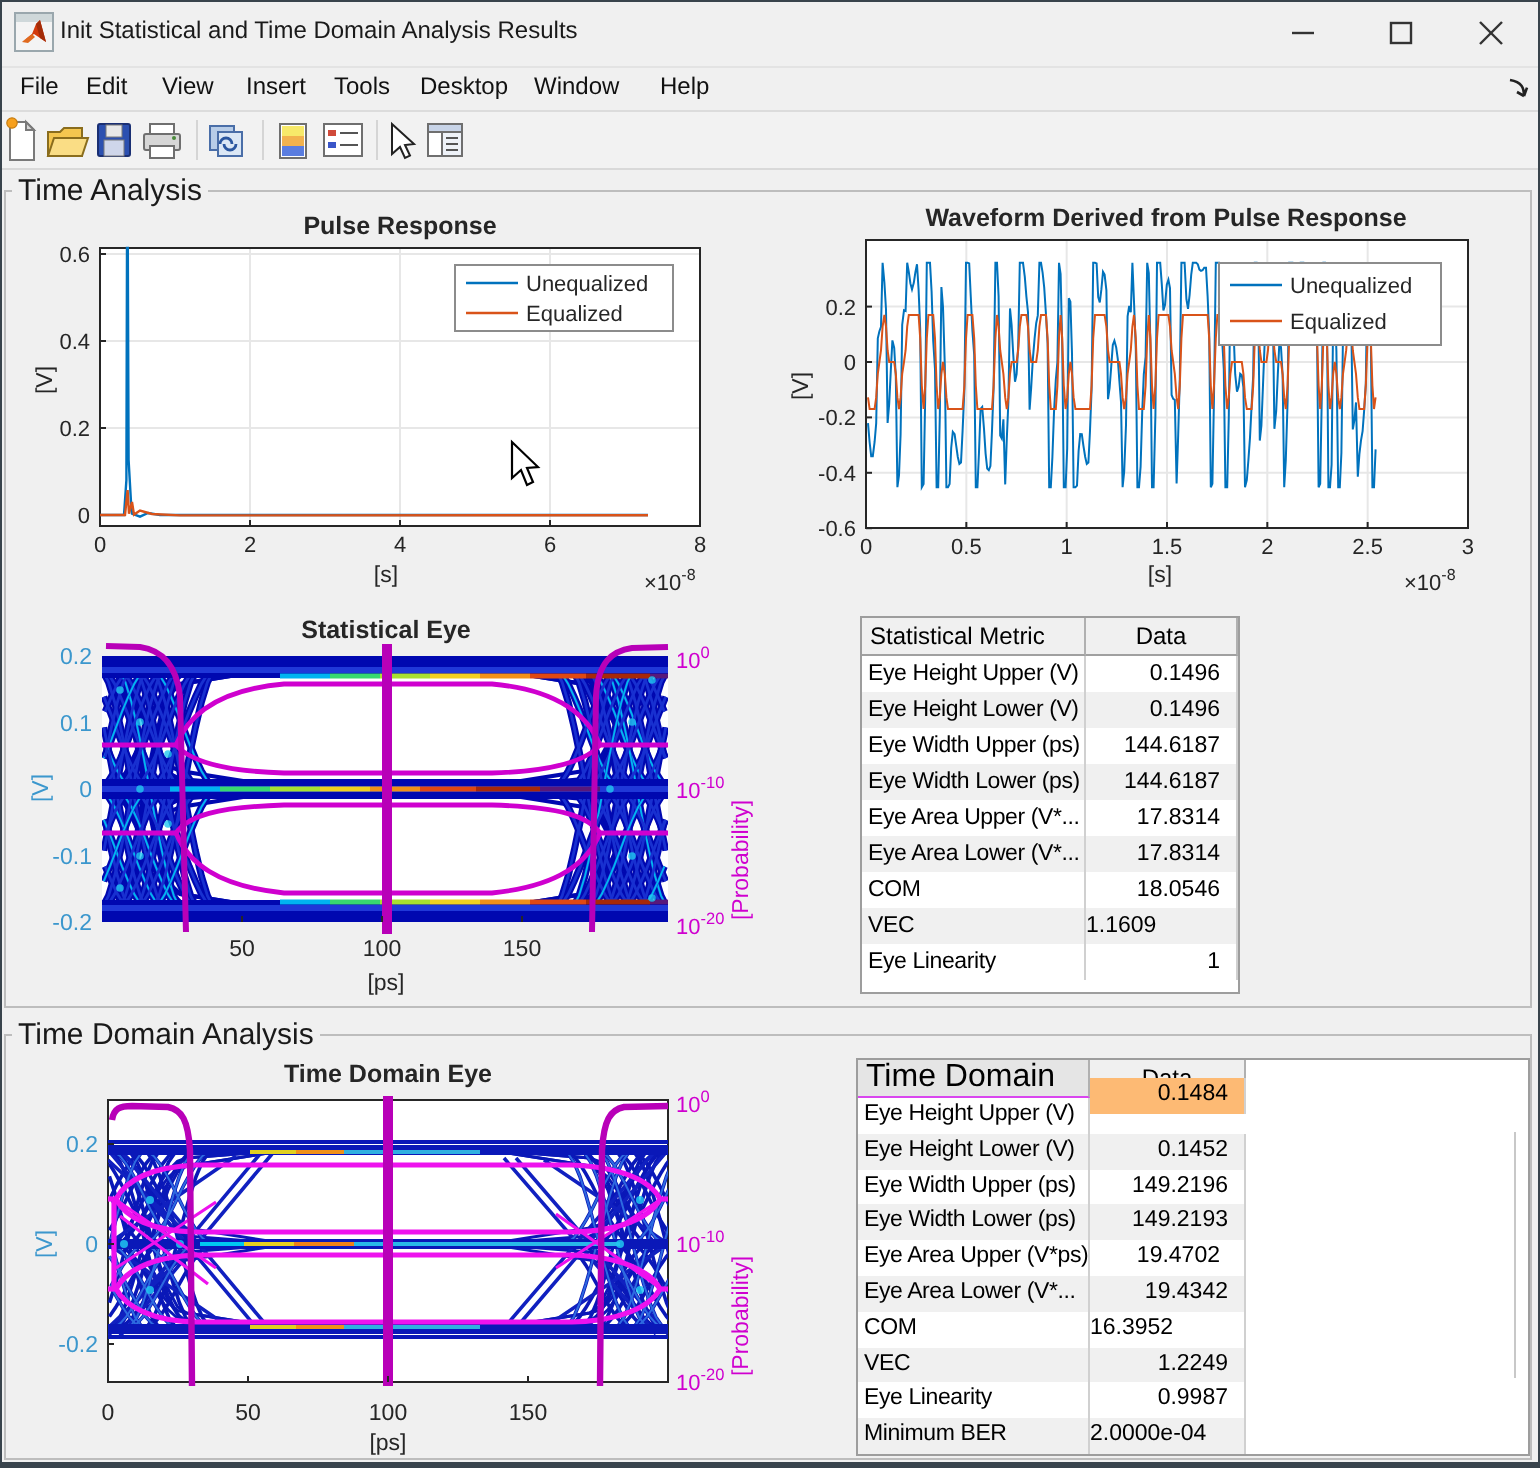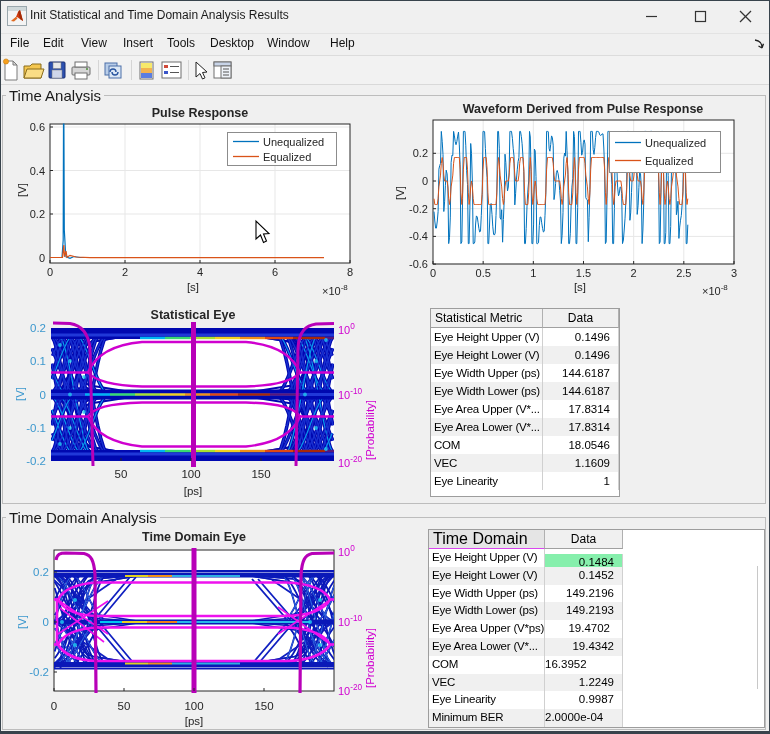--- a/index.html
+++ b/index.html
@@ -658,29 +658,29 @@
 <div class="row" style="left:112px;top:55px;width:76px;height:18px;background:#ffffff;border-right:1px solid #d0d0d0;padding-right:8px;text-align:right;line-height:18px">144.6187</div>
 <div class="row" style="top:73px;width:112px;height:18px;background:#f0f0f0;border-right:1px solid #d0d0d0;padding-left:3px;letter-spacing:-0.2px;line-height:18px">Eye Width Lower (ps)</div>
 <div class="row" style="left:112px;top:73px;width:76px;height:18px;background:#f0f0f0;border-right:1px solid #d0d0d0;padding-right:8px;text-align:right;line-height:18px">144.6187</div>
 <div class="row" style="top:91px;width:112px;height:18px;background:#ffffff;border-right:1px solid #d0d0d0;padding-left:3px;letter-spacing:-0.2px;line-height:18px">Eye Area Upper (V*...</div>
 <div class="row" style="left:112px;top:91px;width:76px;height:18px;background:#ffffff;border-right:1px solid #d0d0d0;padding-right:8px;text-align:right;line-height:18px">17.8314</div>
 <div class="row" style="top:109px;width:112px;height:18px;background:#f0f0f0;border-right:1px solid #d0d0d0;padding-left:3px;letter-spacing:-0.2px;line-height:18px">Eye Area Lower (V*...</div>
 <div class="row" style="left:112px;top:109px;width:76px;height:18px;background:#f0f0f0;border-right:1px solid #d0d0d0;padding-right:8px;text-align:right;line-height:18px">17.8314</div>
 <div class="row" style="top:127px;width:112px;height:18px;background:#ffffff;border-right:1px solid #d0d0d0;padding-left:3px;letter-spacing:-0.2px;line-height:18px">COM</div>
 <div class="row" style="left:112px;top:127px;width:76px;height:18px;background:#ffffff;border-right:1px solid #d0d0d0;padding-right:8px;text-align:right;line-height:18px">18.0546</div>
 <div class="row" style="top:145px;width:112px;height:18px;background:#f0f0f0;border-right:1px solid #d0d0d0;padding-left:3px;letter-spacing:-0.2px;line-height:18px">VEC</div>
-<div class="row" style="left:112px;top:145px;width:76px;height:18px;background:#f0f0f0;border-right:1px solid #d0d0d0;padding-right:8px;text-align:right;line-height:18px">1.1609</div>
+<div class="row" style="left:112px;top:145px;width:76px;height:18px;background:#f0f0f0;border-right:1px solid #d0d0d0;padding-right:8px;line-height:18px">1.1609</div>
 <div class="row" style="top:163px;width:112px;height:18px;background:#ffffff;border-right:1px solid #d0d0d0;padding-left:3px;letter-spacing:-0.2px;line-height:18px">Eye Linearity</div>
 <div class="row" style="left:112px;top:163px;width:76px;height:18px;background:#ffffff;border-right:1px solid #d0d0d0;padding-right:8px;text-align:right;line-height:18px">1</div>
 </div>
 <div class="uit" style="left:428px;top:529px;width:337px;height:199px">
 <div style="position:absolute;left:0;top:0;width:116px;height:19px;background:#e5e5e5;border-right:1px solid #b0b0b0;border-bottom:1px solid #d946ef;box-sizing:border-box;padding-left:4px;line-height:18px;font-size:16px">Time Domain Metric</div>
 <div style="position:absolute;left:116px;top:0;width:78px;height:19px;background:#f0f0f0;border-right:1px solid #b0b0b0;border-bottom:1px solid #a0a0a0;box-sizing:border-box;text-align:center;line-height:18px;font-size:12px">Data</div>
 <div class="row" style="top:19px;width:116px;height:17.8px;background:#ffffff;border-right:1px solid #d0d0d0;padding-left:3px;letter-spacing:-0.2px;line-height:17.8px">Eye Height Upper (V)</div>
-<div class="row" style="left:116px;top:24px;width:78px;height:17.8px;background:#86efac;border-right:1px solid #d0d0d0;padding-right:8px;text-align:right;line-height:17.8px">0.1484</div>
+<div class="row" style="left:116px;top:9px;width:78px;height:17.8px;background:#fdba74;border-right:1px solid #d0d0d0;padding-right:8px;text-align:right;line-height:17.8px">0.1484</div>
 <div class="row" style="top:36.8px;width:116px;height:17.8px;background:#f0f0f0;border-right:1px solid #d0d0d0;padding-left:3px;letter-spacing:-0.2px;line-height:17.8px">Eye Height Lower (V)</div>
 <div class="row" style="left:116px;top:36.8px;width:78px;height:17.8px;background:#f0f0f0;border-right:1px solid #d0d0d0;padding-right:8px;text-align:right;line-height:17.8px">0.1452</div>
 <div class="row" style="top:54.6px;width:116px;height:17.8px;background:#ffffff;border-right:1px solid #d0d0d0;padding-left:3px;letter-spacing:-0.2px;line-height:17.8px">Eye Width Upper (ps)</div>
 <div class="row" style="left:116px;top:54.6px;width:78px;height:17.8px;background:#ffffff;border-right:1px solid #d0d0d0;padding-right:8px;text-align:right;line-height:17.8px">149.2196</div>
 <div class="row" style="top:72.4px;width:116px;height:17.8px;background:#f0f0f0;border-right:1px solid #d0d0d0;padding-left:3px;letter-spacing:-0.2px;line-height:17.8px">Eye Width Lower (ps)</div>
 <div class="row" style="left:116px;top:72.4px;width:78px;height:17.8px;background:#f0f0f0;border-right:1px solid #d0d0d0;padding-right:8px;text-align:right;line-height:17.8px">149.2193</div>
 <div class="row" style="top:90.2px;width:116px;height:17.8px;background:#ffffff;border-right:1px solid #d0d0d0;padding-left:3px;letter-spacing:-0.2px;line-height:17.8px">Eye Area Upper (V*ps)</div>
 <div class="row" style="left:116px;top:90.2px;width:78px;height:17.8px;background:#ffffff;border-right:1px solid #d0d0d0;padding-right:12px;text-align:right;line-height:17.8px">19.4702</div>
 <div class="row" style="top:108px;width:116px;height:17.8px;background:#f0f0f0;border-right:1px solid #d0d0d0;padding-left:3px;letter-spacing:-0.2px;line-height:17.8px">Eye Area Lower (V*...</div>
 <div class="row" style="left:116px;top:108px;width:78px;height:17.8px;background:#f0f0f0;border-right:1px solid #d0d0d0;padding-right:8px;text-align:right;line-height:17.8px">19.4342</div>

